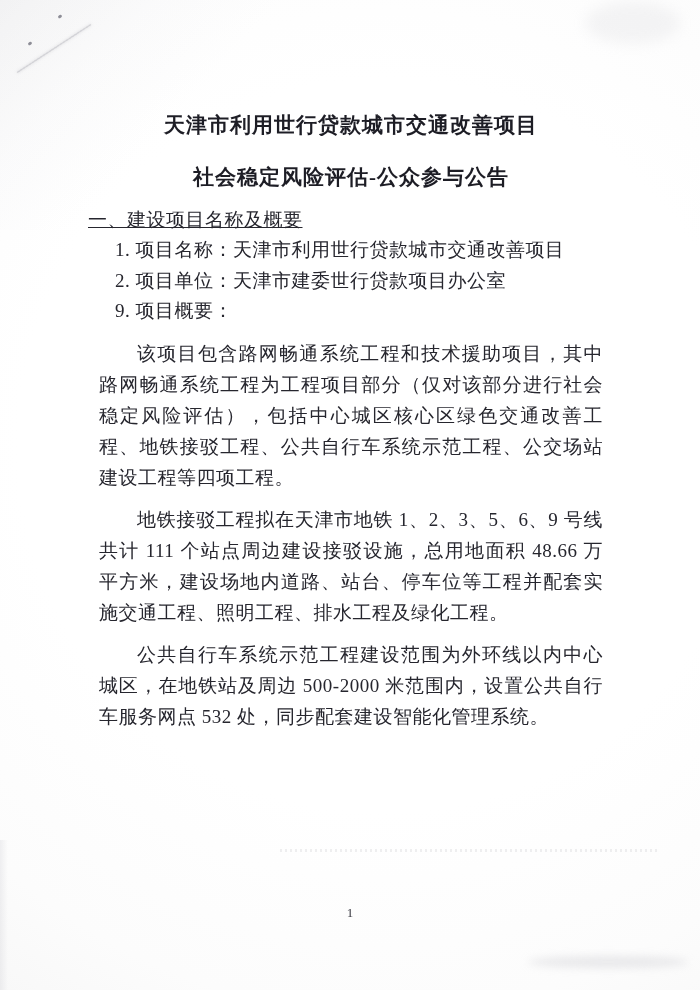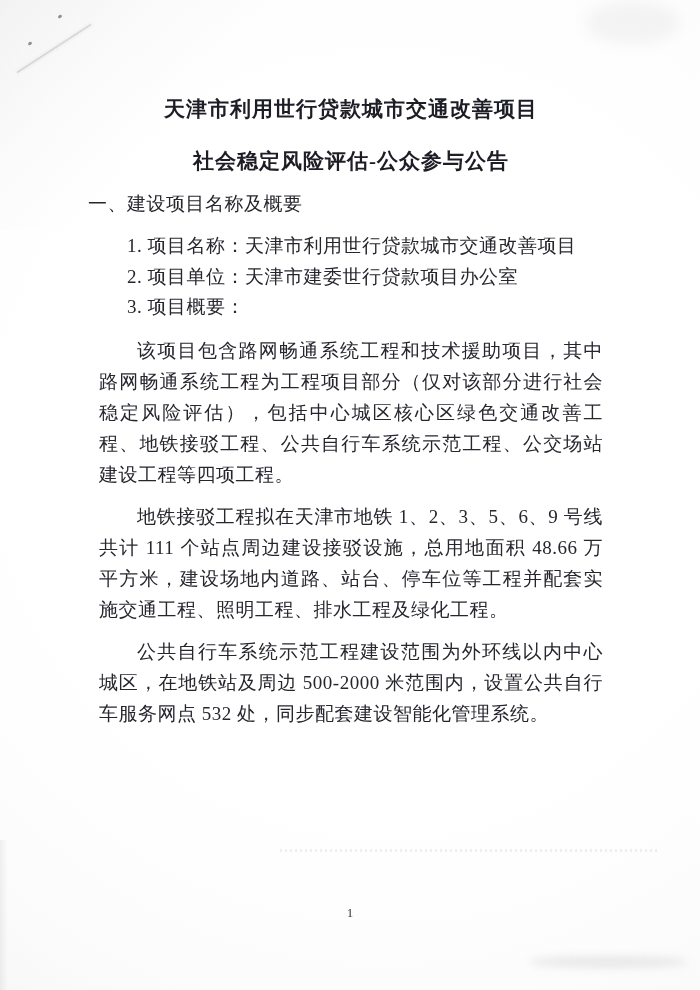--- a/index.html
+++ b/index.html
@@ -76,42 +76,43 @@
     position: absolute;
     left: 0; top: 840px;
     width: 8px; height: 150px;
     background: linear-gradient(90deg, rgba(190,190,198,0.22), rgba(255,255,255,0));
   }
 
   
   .content {
     position: absolute;
     left: 88px;
-    top: 96px;
+    top: 112px;
     width: 526px;
   }
   .doc-title {
     text-align: center;
     font-weight: bold;
     font-size: 21px;
     line-height: 26px;
     color: #1d1d25;
     letter-spacing: 1px;
   }
   .doc-title.second {
     margin-top: 26px;
   }
   .section-heading {
     margin-top: 15px;
     font-size: 19px;
     line-height: 30px;
     letter-spacing: 0.5px;
+    text-decoration: underline;
   }
   .item-list {
-    margin: 12px;
+    margin: 0;
     padding: 0 0 0 27px;
     list-style: none;
     font-size: 19px;
     line-height: 30.5px;
     letter-spacing: 0.5px;
   }
   .body-par {
     margin: 11px;
     font-size: 19px;
     line-height: 31px;
@@ -146,21 +147,21 @@
 
     <div class="doc-title">天津市利用世行贷款城市交通改善项目</div>
 
     <div class="doc-title second">社会稳定风险评估-公众参与公告</div>
 
     <div class="section-heading">一、建设项目名称及概要</div>
 
     <ul class="item-list">
       <li>1. 项目名称：天津市利用世行贷款城市交通改善项目</li>
       <li>2. 项目单位：天津市建委世行贷款项目办公室</li>
-      <li>3. 项目概要：</li>
+      <li>9. 项目概要：</li>
     </ul>
 
     <p class="body-par">该项目包含路网畅通系统工程和技术援助项目，其中路网畅通系统工程为工程项目部分（仅对该部分进行社会稳定风险评估），包括中心城区核心区绿色交通改善工程、地铁接驳工程、公共自行车系统示范工程、公交场站建设工程等四项工程。</p>
 
 
     <p class="body-par">地铁接驳工程拟在天津市地铁 1、2、3、5、6、9 号线共计 111 个站点周边建设接驳设施，总用地面积 48.66 万平方米，建设场地内道路、站台、停车位等工程并配套实施交通工程、照明工程、排水工程及绿化工程。</p>
 
     <p class="body-par">公共自行车系统示范工程建设范围为外环线以内中心城区，在地铁站及周边 500-2000 米范围内，设置公共自行车服务网点 532 处，同步配套建设智能化管理系统。</p>
 
 

